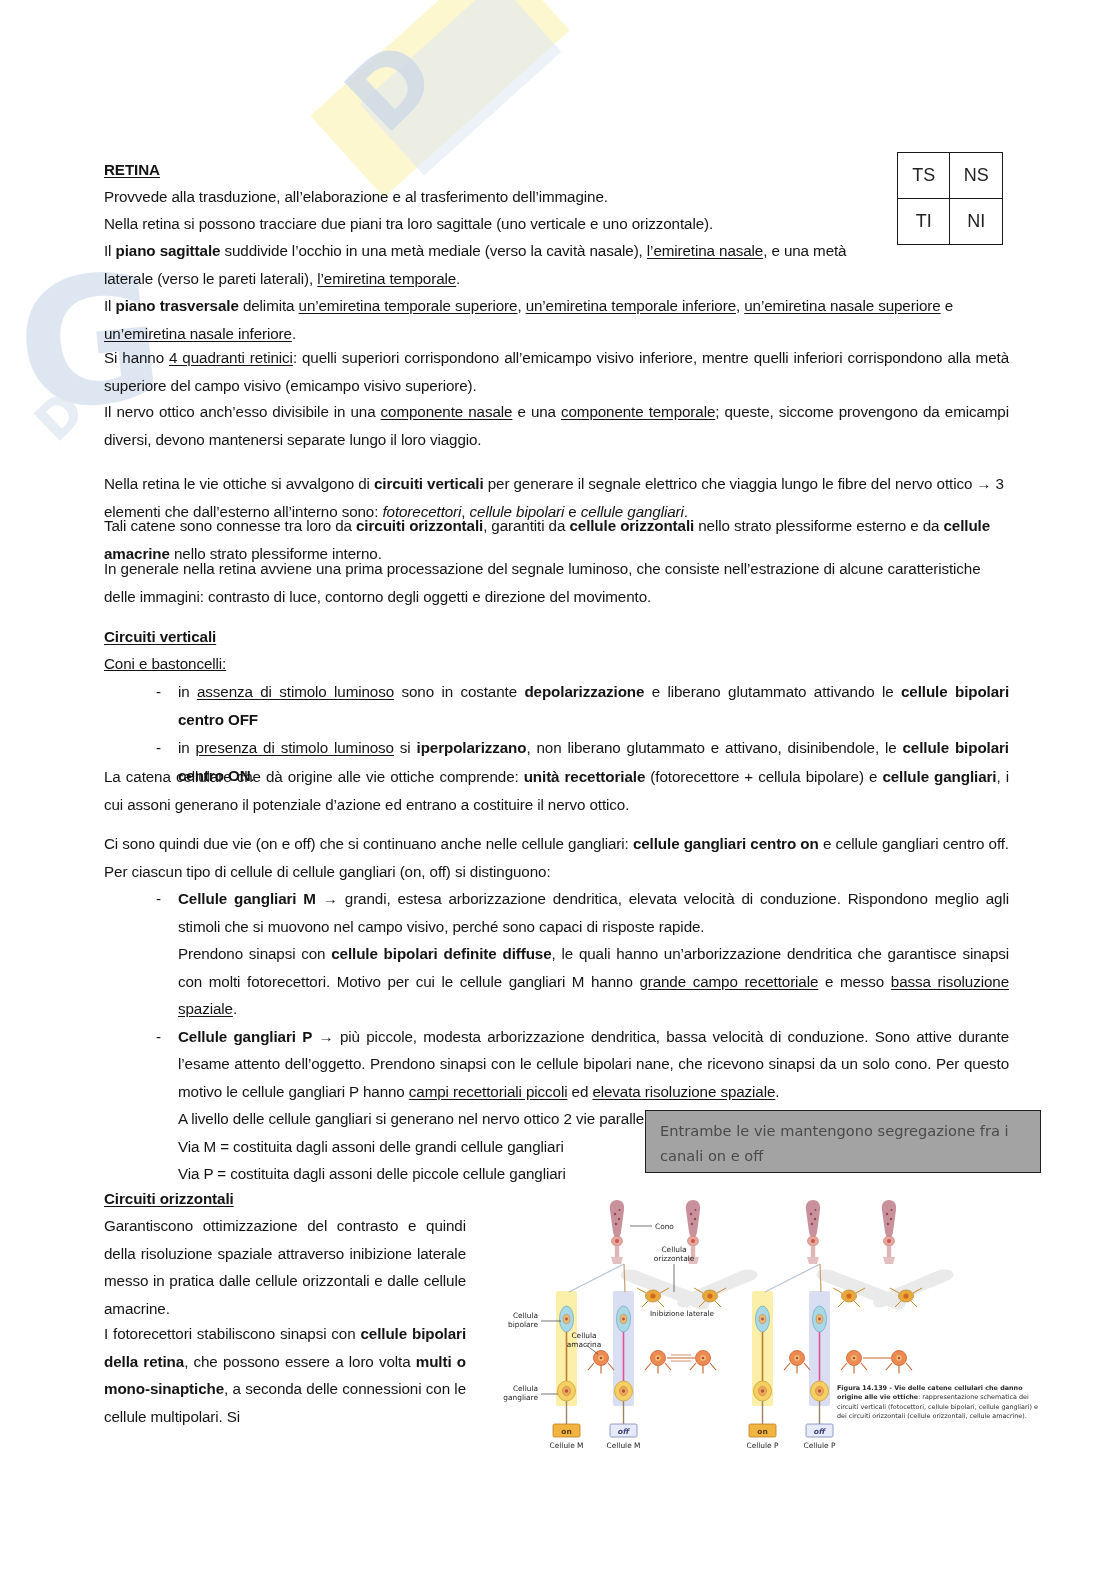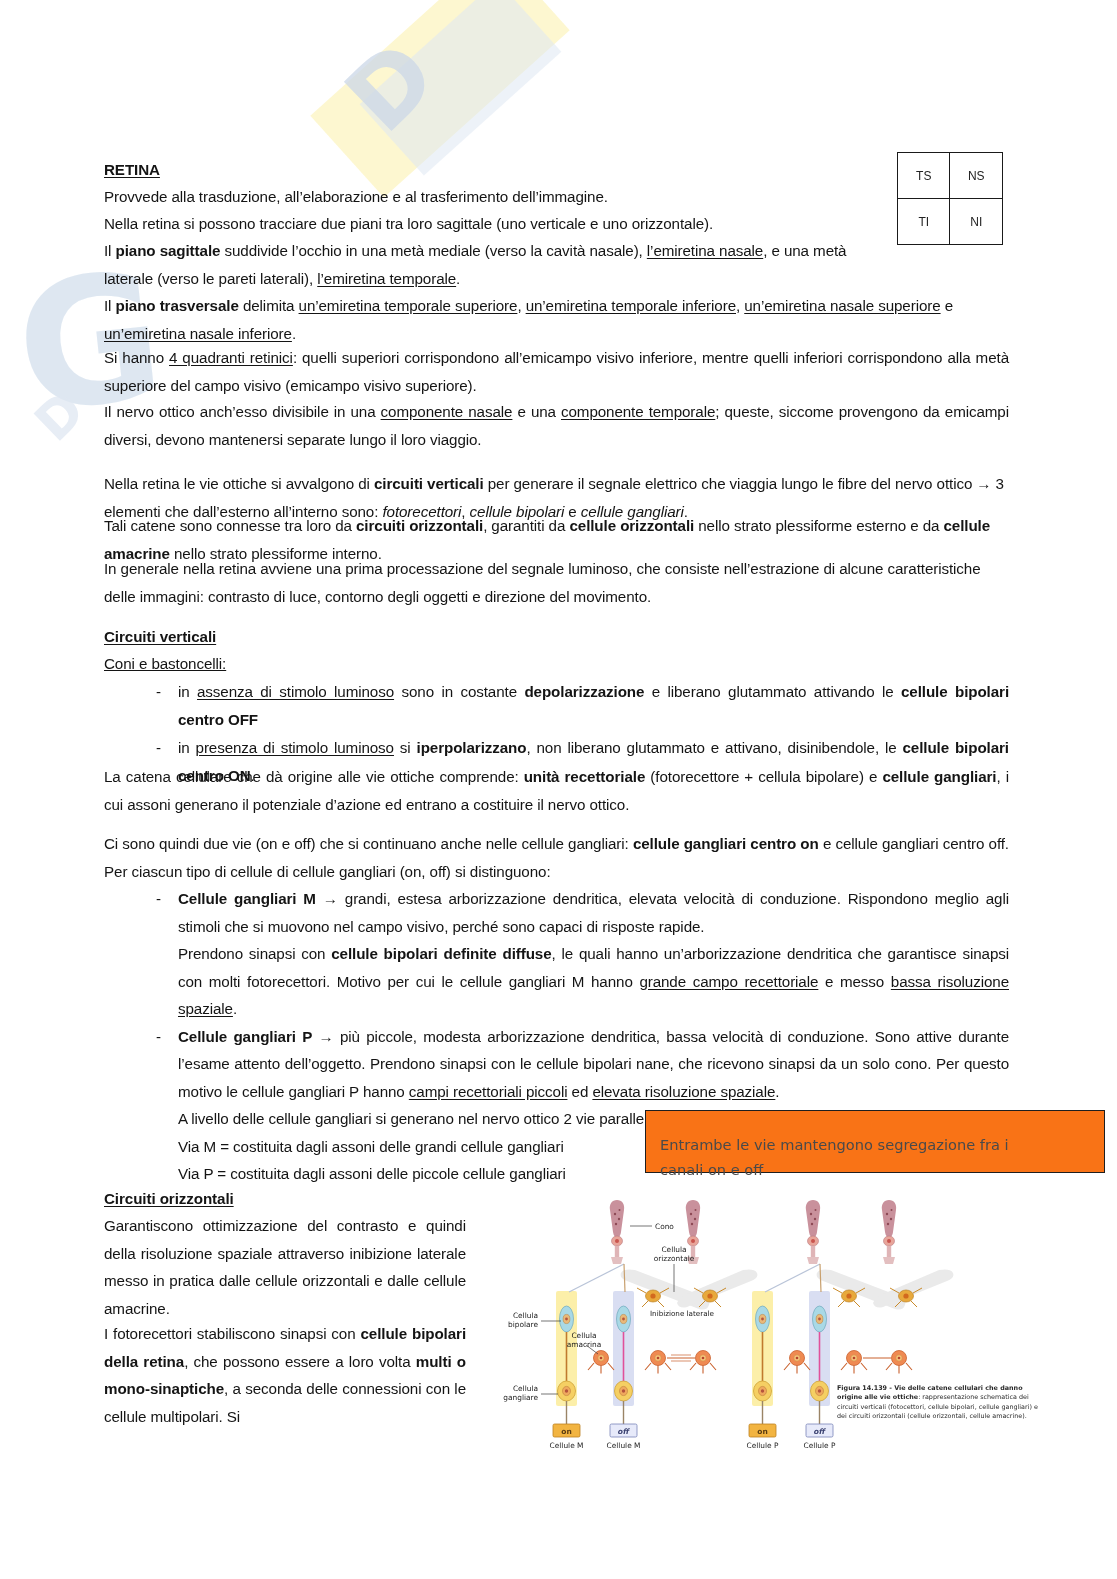--- a/index.html
+++ b/index.html
@@ -53,37 +53,37 @@
   
   .quad {
     position:absolute; top:152px; left:897px;
     width:106px; height:92px;
     border-collapse:collapse;
   }
   .quad td {
     border:1px solid #1a1a1a;
     width:53px; height:46px;
     text-align:center; vertical-align:middle;
-    font-size:12px; color:#222;
+    font-size:18px; color:#222;
   }
 
   
   .dashlist { position:absolute; }
   .dashrow { position:relative; padding-left:74px; margin:0; }
   .dashrow .dash {
     position:absolute; left:52px; top:0;
     font-size:15.2px; line-height:27.5px;
   }
 
   
   .callout {
     position:absolute; left:645px; top:1110px;
-    width:460px; height:63px;
-    border:1.4px solid #1f1f1f; background:#f97316;
-    padding:21px 14px;
+    width:396px; height:63px;
+    border:1.4px solid #1f1f1f; background:#a3a3a3;
+    padding:7px 14px;
     font-size:14.6px; line-height:25px; color:#4a4a4a;
     font-family:"DejaVu Sans", sans-serif;
     z-index:3;
   }
 
   
   .figure { position:absolute; left:497px; top:1186px; width:560px; height:270px; z-index:3; }
   .fig-svg { position:absolute; left:0; top:0; }
   .fig-cap {
     position:absolute; left:340px; top:198px; width:212px;

